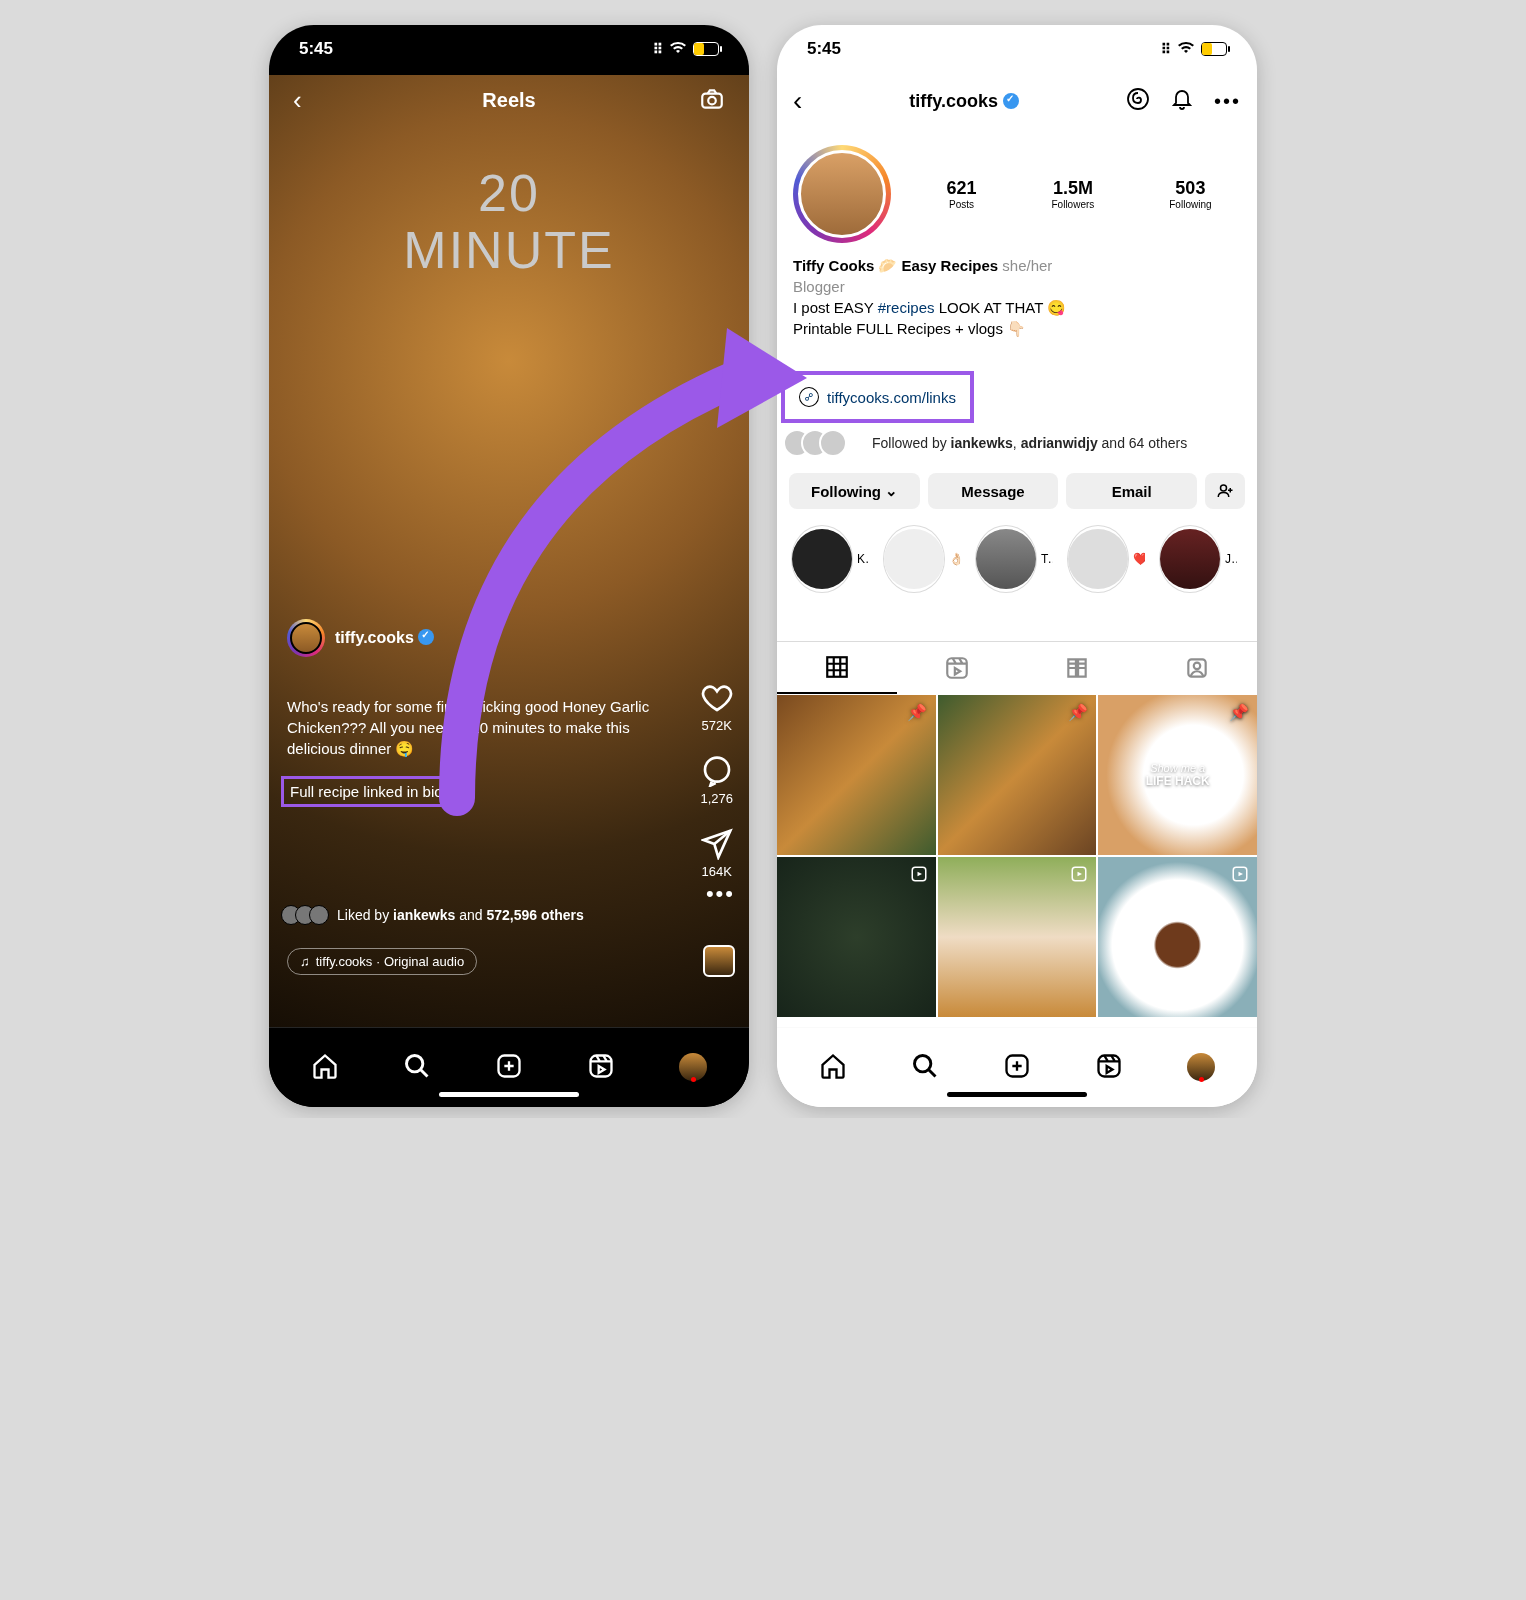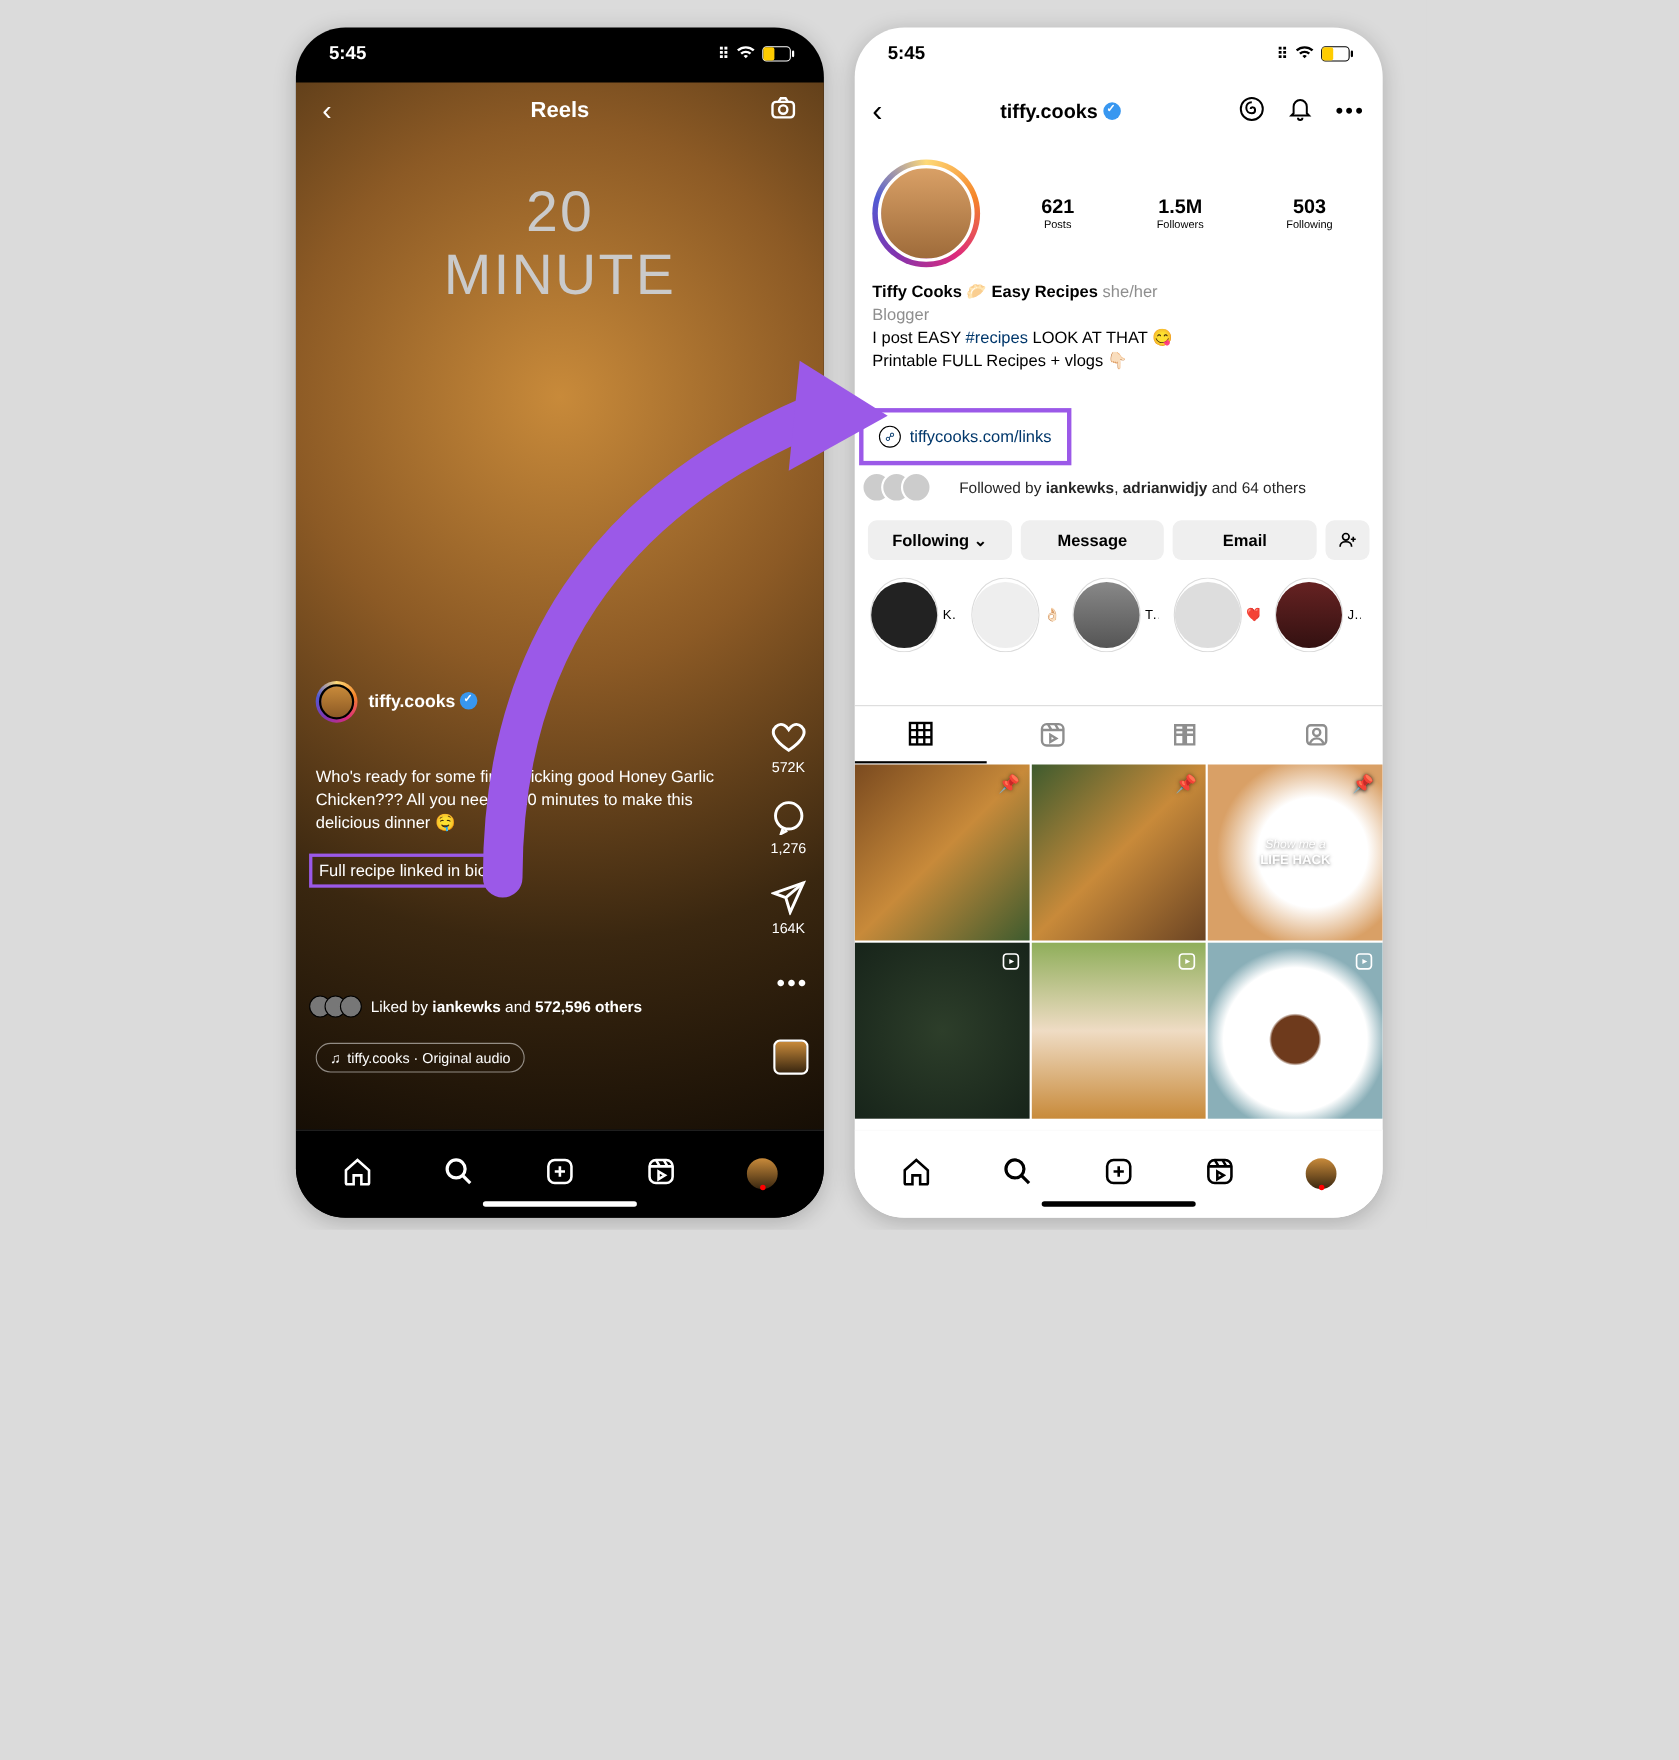--- a/index.html
+++ b/index.html
@@ -172,21 +172,21 @@
     <span>
       <span>Liked by </span><b>iankewks</b><span> and </span><b>572,596 others</b>
     </span>
   </div>
 
   <div class="audio">
     <span>♫</span>
     <span>tiffy.cooks · Original audio</span>
   </div>
 
-  <div class="side" style="bottom:256px;">
+  <div class="side" style="bottom:228px;">
     <div class="item">
       <svg width="32" height="32" viewBox="0 0 24 24" fill="none" stroke="#fff" stroke-width="2">
             <path d="M12 21s-8-5-10-10c-2-5 3-9 7-7 1 .5 2 1.5 3 3 1-1.5 2-2.5 3-3 4-2 9 2 7 7-2 5-10 10-10 10z"></path>
           </svg>
       <span>572K</span>
     </div>
     <div class="item">
       <svg width="32" height="32" viewBox="0 0 24 24" fill="none" stroke="#fff" stroke-width="2">
             <circle cx="12" cy="11" r="9"></circle>
             <path d="M8 20l-1 3 4-2"></path>

